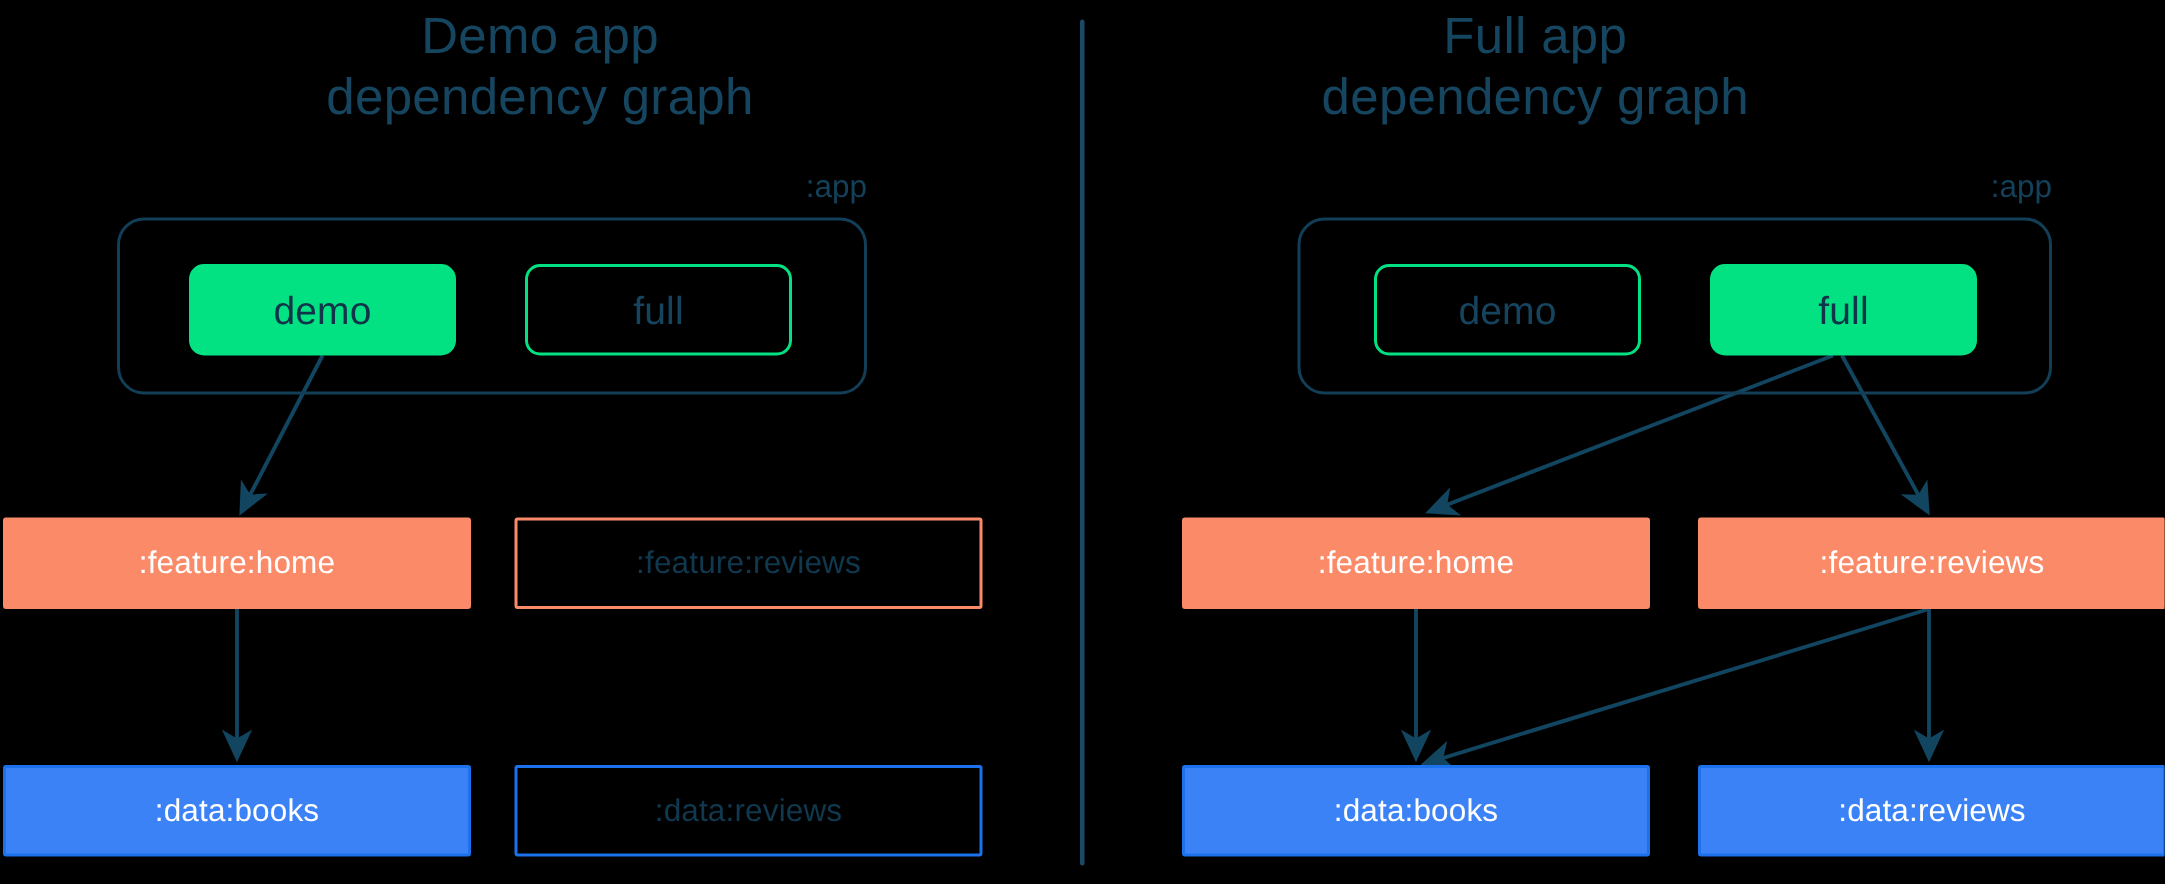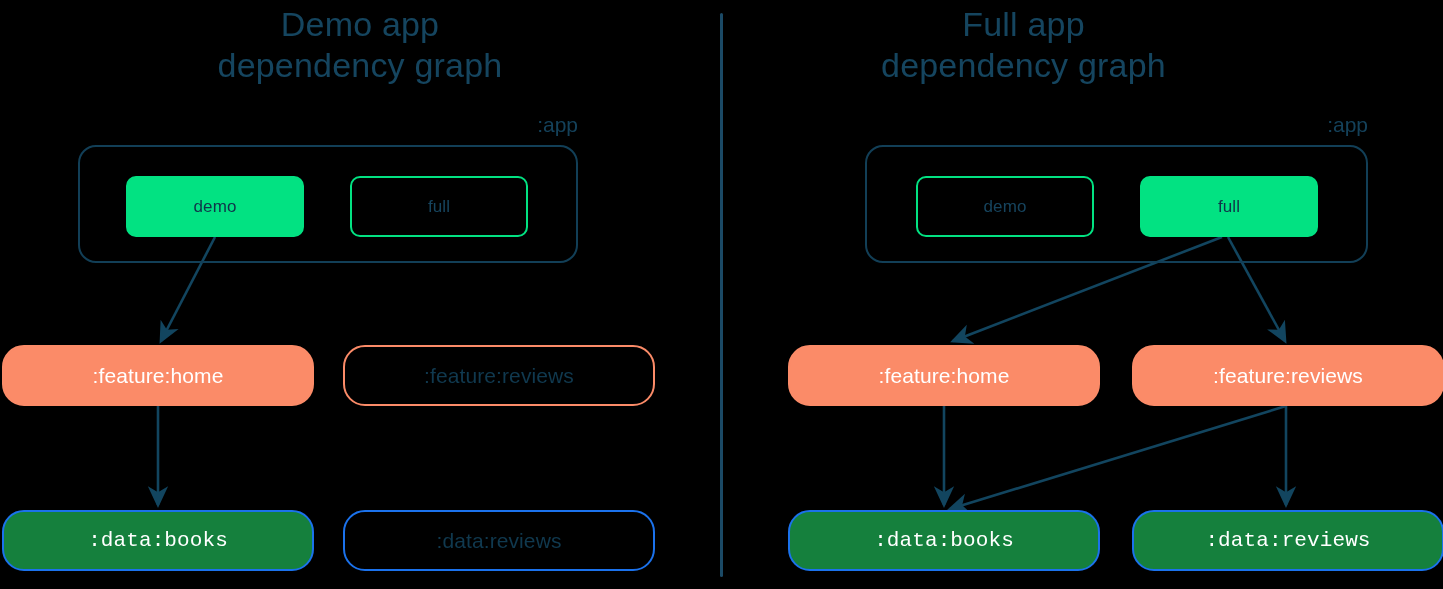--- a/index.html
+++ b/index.html
@@ -61,37 +61,37 @@
     position: absolute;
     border: 2.5px solid #123f57;
     border-radius: 18px;
     box-sizing: border-box;
     background: transparent;
   }
 
   .node {
     position: absolute;
     box-sizing: border-box;
-    border-radius: 22px;
+    border-radius: 2px;
     display: flex;
     align-items: center;
     justify-content: center;
     font-size: 21px;
     line-height: 24px;
     letter-spacing: 0.1px;
     white-space: nowrap;
   }
-  .node.small { font-size: 17px; border-radius: 10px; justify-content: center; }
+  .node.small { font-size: 26px; border-radius: 10px; justify-content: center; }
 
   
   .node.green-fill  { background: #02e282; color: #10344a; border: 2.5px solid #02e282; }
   .node.green-out   { background: transparent; color: #16445e; border: 2.5px solid #02e282; }
   .node.orange-fill { background: #fb8b68; color: #ffffff; border: 2.5px solid #fb8b68; }
   .node.orange-out  { background: transparent; color: #10394f; border: 2.5px solid #fb8b68; }
-  .node.blue-fill   { background: #15803d; color: #ffffff; border: 2.5px solid #1b72ec; font-family: Liberation Mono, monospace; }
+  .node.blue-fill   { background: #3b82f6; color: #ffffff; border: 2.5px solid #1b72ec; }
   .node.blue-out    { background: transparent; color: #10394f; border: 2.5px solid #1b72ec; }
 
   svg.edges {
     position: absolute;
     left: 0; top: 0;
     width: 1443px;
     height: 589px;
     overflow: visible;
     pointer-events: none;
   }

